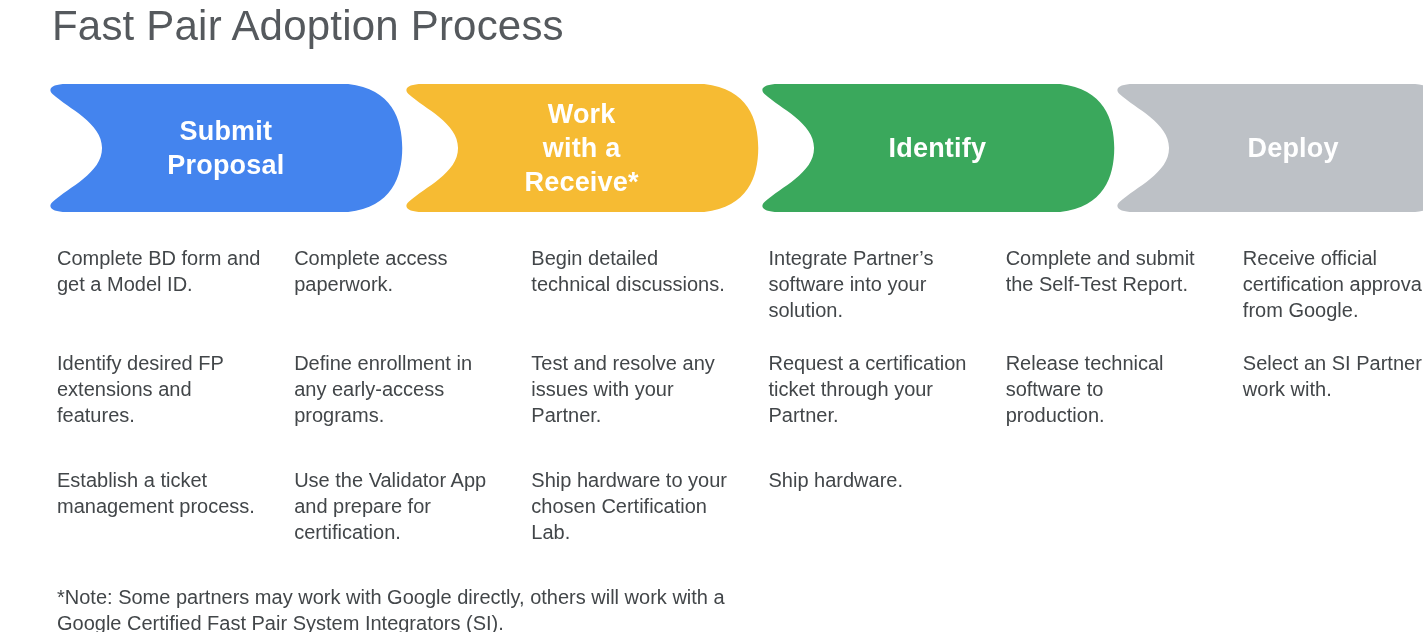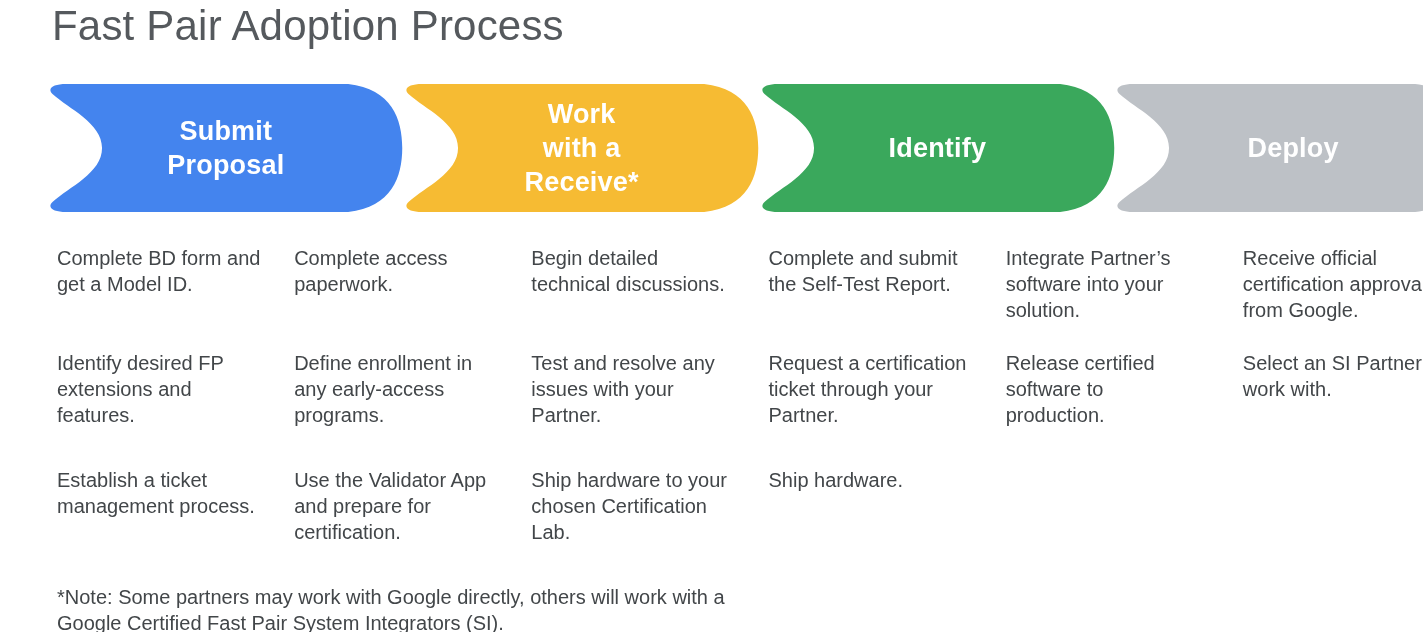--- a/index.html
+++ b/index.html
@@ -120,42 +120,42 @@
     </div>
   </div>
 
   <div class="steps">
     <div class="step">Complete BD form and
 get a Model ID.</div>
     <div class="step">Complete access
 paperwork.</div>
     <div class="step">Begin detailed
 technical discussions.</div>
-    <div class="step">Complete and submit
-the Self-Test Report.</div>
     <div class="step">Integrate Partner’s
 software into your
 solution.</div>
+    <div class="step">Complete and submit
+the Self-Test Report.</div>
     <div class="step">Receive official
 certification approval
 from Google.</div>
 
     <div class="step">Identify desired FP
 extensions and
 features.</div>
     <div class="step">Define enrollment in
 any early-access
 programs.</div>
     <div class="step">Test and resolve any
 issues with your
 Partner.</div>
     <div class="step">Request a certification
 ticket through your
 Partner.</div>
-    <div class="step">Release certified
+    <div class="step">Release technical
 software to
 production.</div>
 
     <div class="step">Select an SI Partner to
 work with.</div>
     <div class="step">Establish a ticket
 management process.</div>
     <div class="step">Use the Validator App
 and prepare for
 certification.</div>

